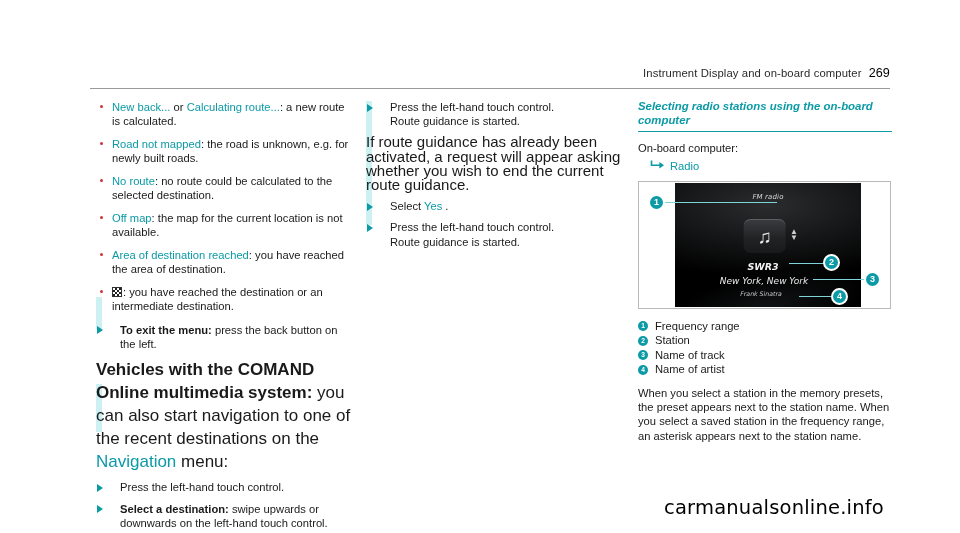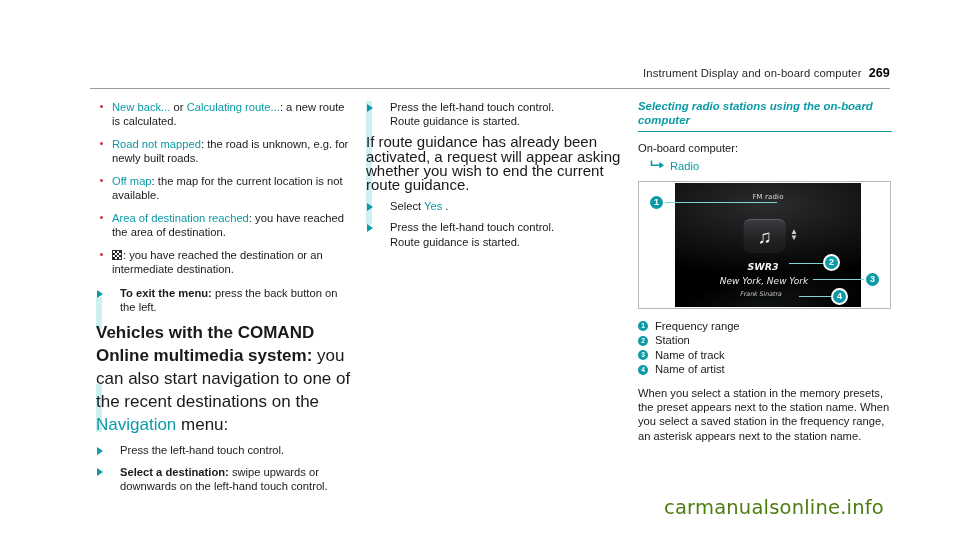--- a/index.html
+++ b/index.html
@@ -36,21 +36,21 @@
   .page-header .hdr-text {
     position: absolute;
     right: 0;
     top: 0;
     font-size: 11.3px;
     color: #2a2a2a;
     white-space: nowrap;
     letter-spacing: 0.01em;
   }
   .page-header .hdr-num {
-    font-weight: bold;
+    font-weight: normal;
     font-size: 12.6px;
     margin-left: 7px;
     color: #000;
   }
 
   
   .col {
     position: absolute;
     top: 100px;
   }
@@ -204,20 +204,21 @@
     height: 80%;
     background: radial-gradient(ellipse 50% 50% at 50% 50%, rgba(120,140,150,0.13), rgba(0,0,0,0) 70%);
     transform: rotate(-12deg);
   }
   .scr-top {
     position: absolute;
     left: 0; right: 0;
     top: 10px;
     text-align: center;
     font-family: "DejaVu Sans", sans-serif;
+    font-style: italic;
     font-size: 7px;
     color: #d8d8d8;
     letter-spacing: 0.02em;
   }
   .note-tile {
     position: absolute;
     left: 50%;
     top: 36px;
     transform: translateX(-58%);
     width: 42px;
@@ -333,21 +334,21 @@
     text-align: center;
   }
 
   
   .watermark {
     position: absolute;
     left: 664px;
     top: 496px;
     font-family: "DejaVu Sans", sans-serif;
     font-size: 19.5px;
-    color: #4d7c0f;
+    color: #000000;
     letter-spacing: 0.2px;
     white-space: nowrap;
   }
 </style>
 </head>
 <body>
 
 <div class="page-header">
   <div class="hdr-text"><span>Instrument Display and on-board computer</span><span class="hdr-num">269</span></div>
   <div class="hdr-line"></div>
@@ -363,20 +364,24 @@
   <div class="bul">
     <span class="dot"></span>
     <span class="tealtxt">New back...</span><span> or </span><span class="tealtxt">Calculating route...</span><span>: a new route is calculated.</span>
   </div>
 
   <div class="bul">
     <span class="dot"></span>
     <span class="tealtxt">Road not mapped</span><span>: the road is unknown, e.g. for newly built roads.</span>
   </div>
 
+  <div class="bul">
+    <span class="dot"></span>
+    <span class="tealtxt">No route</span><span>: no route could be calculated to the selected destination.</span>
+  </div>
 
   <div class="bul">
     <span class="dot"></span>
     <span class="tealtxt">Off map</span><span>: the map for the current location is not available.</span>
   </div>
 
   <div class="bul">
     <span class="dot"></span>
     <span class="tealtxt">Area of destination reached</span><span>: you have reached the area of destination.</span>
   </div>

